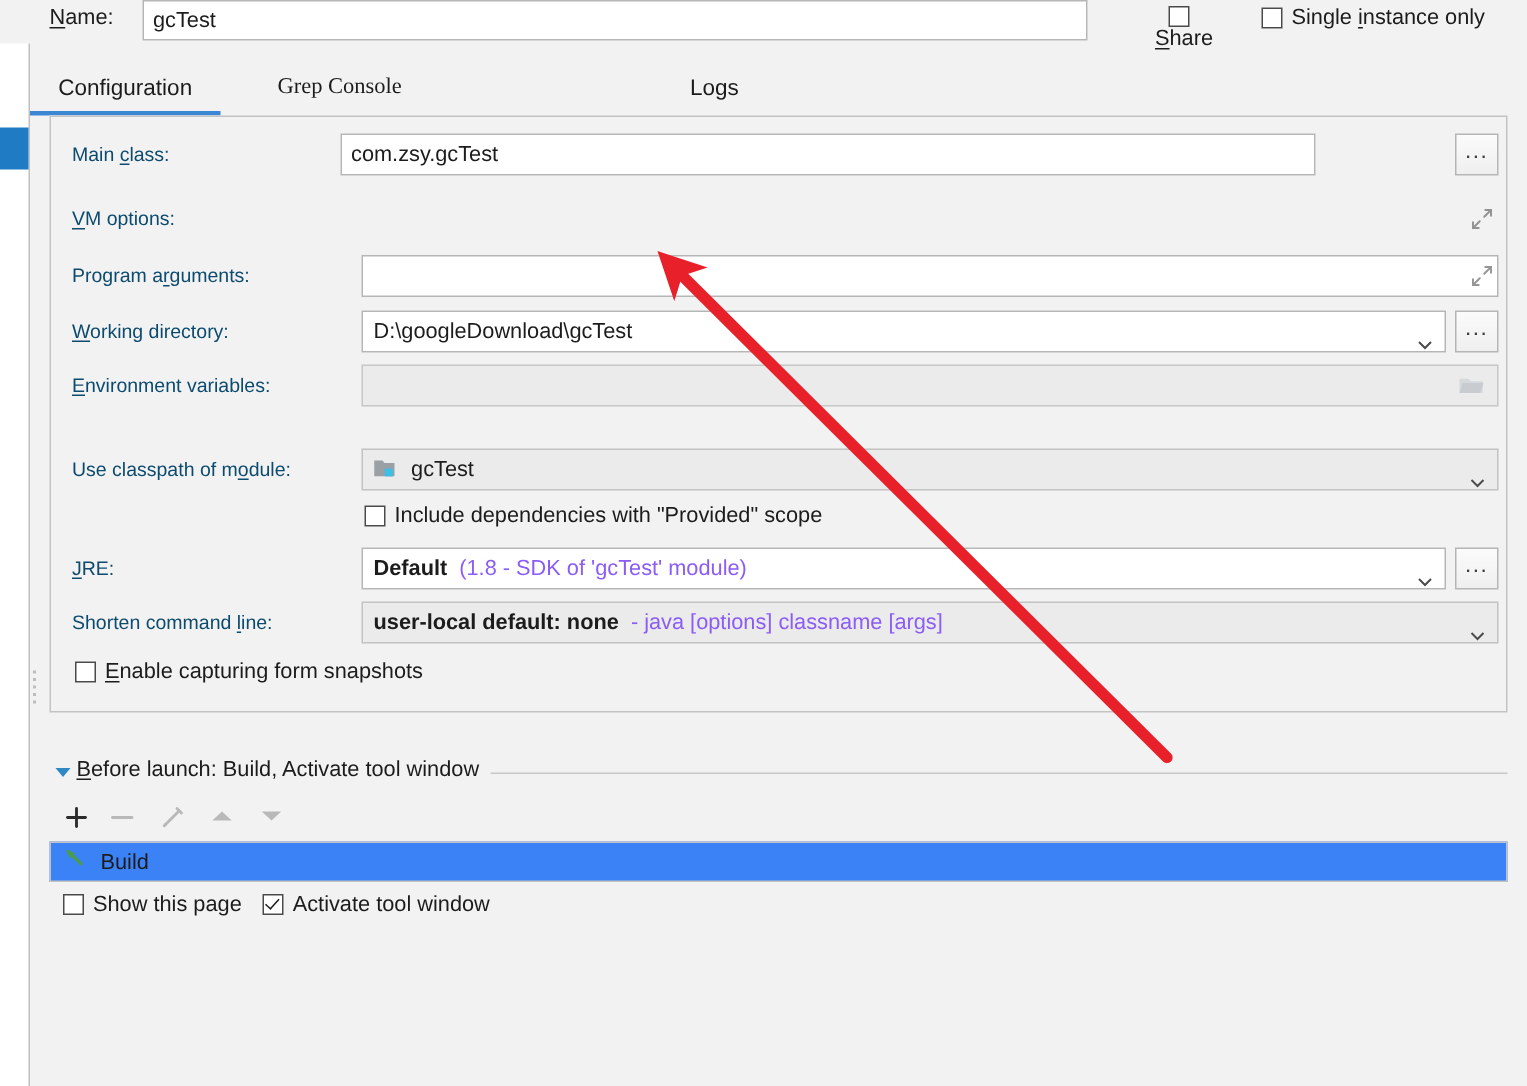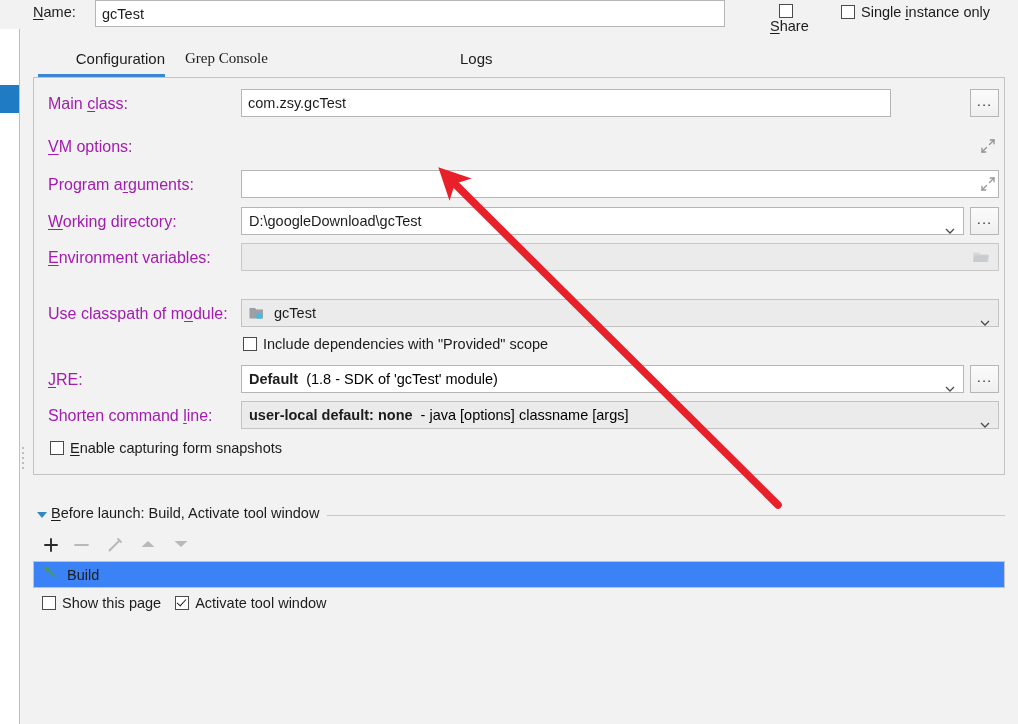--- a/index.html
+++ b/index.html
@@ -109,22 +109,22 @@
     position: absolute;
     left: 33px; top: 77px;
     width: 972px; height: 398px;
     border: 1px solid #c3c3c3;
     background: #f2f2f2;
     box-sizing: border-box;
   }
 
   .flabel {
     position: absolute;
-    font-size: 16px;
-    color: #a21caf;
+    font-size: 13px;
+    color: #0c4a6e;
     white-space: nowrap;
   }
 
   .tfield {
     position: absolute;
     box-sizing: border-box;
     border: 1px solid #b6b6b6;
     background: #ffffff;
     font-family: "Liberation Sans", sans-serif;
     font-size: 14.5px;
@@ -182,21 +182,21 @@
   .combo.gray {
     background: #ebebeb;
     border-color: #c3c3c3;
   }
   .chev {
     position: absolute;
     right: 9px; top: 10px;
     width: 9px; height: 9px;
   }
 
-  .sub { color: #000000; }
+  .sub { color: #8b5cf6; }
   .strong { font-weight: bold; }
 
   
   .mod-ic {
     display: inline-block;
     width: 17px; height: 15px;
     vertical-align: -3px;
     margin-right: 4px;
   }
 
@@ -314,36 +314,36 @@
     <span class="cblabel"><span class="mn">S</span>hare</span>
   </div>
 
   <div class="cbrow" id="single-row">
     <span class="cbox"></span>
     <span class="cblabel">Single <span class="mn">i</span>nstance only</span>
   </div>
 </div>
 
 <div id="tabbar">
-  <div class="tab" style="left:18px;width:127px;text-align:right;">
+  <div class="tab" style="left:0;width:127px;text-align:center;">
     <span>Configuration</span>
     <span class="under"></span>
   </div>
   <div class="tab" style="left:165px;font-family:Liberation Serif, serif;">
     <span>Grep Console</span>
   </div>
   <div class="tab" style="left:440px;">
     <span>Logs</span>
   </div>
 </div>
 
 <div id="config-panel">
 
   <div class="flabel" style="left:14px; top:17px;">Main <span class="mn">c</span>lass:</div>
-  <div class="tfield" style="left:207px; top:11px; width:650px;">com.zsy.gcTest</div>
+  <div class="tfield" style="left:193px; top:11px; width:650px;">com.zsy.gcTest</div>
   <div class="btn-dots" style="left:936px; top:11px;">...</div>
 
   <div class="flabel" style="left:14px; top:60px;"><span class="mn">V</span>M options:</div>
   <span class="expand-ic" style="left:946px; top:60px;">
     <svg viewBox="0 0 16 16" width="16" height="16">
       <g stroke="#6e6e6e" stroke-width="1.3" fill="none" stroke-linecap="round">
         <path d="M9.5 6.5 L14 2"></path>
           <path d="M10.2 2 L14 2 L14 5.8"></path>
         <path d="M6.5 9.5 L2 14"></path>
           <path d="M5.8 14 L2 14 L2 10.2"></path>

